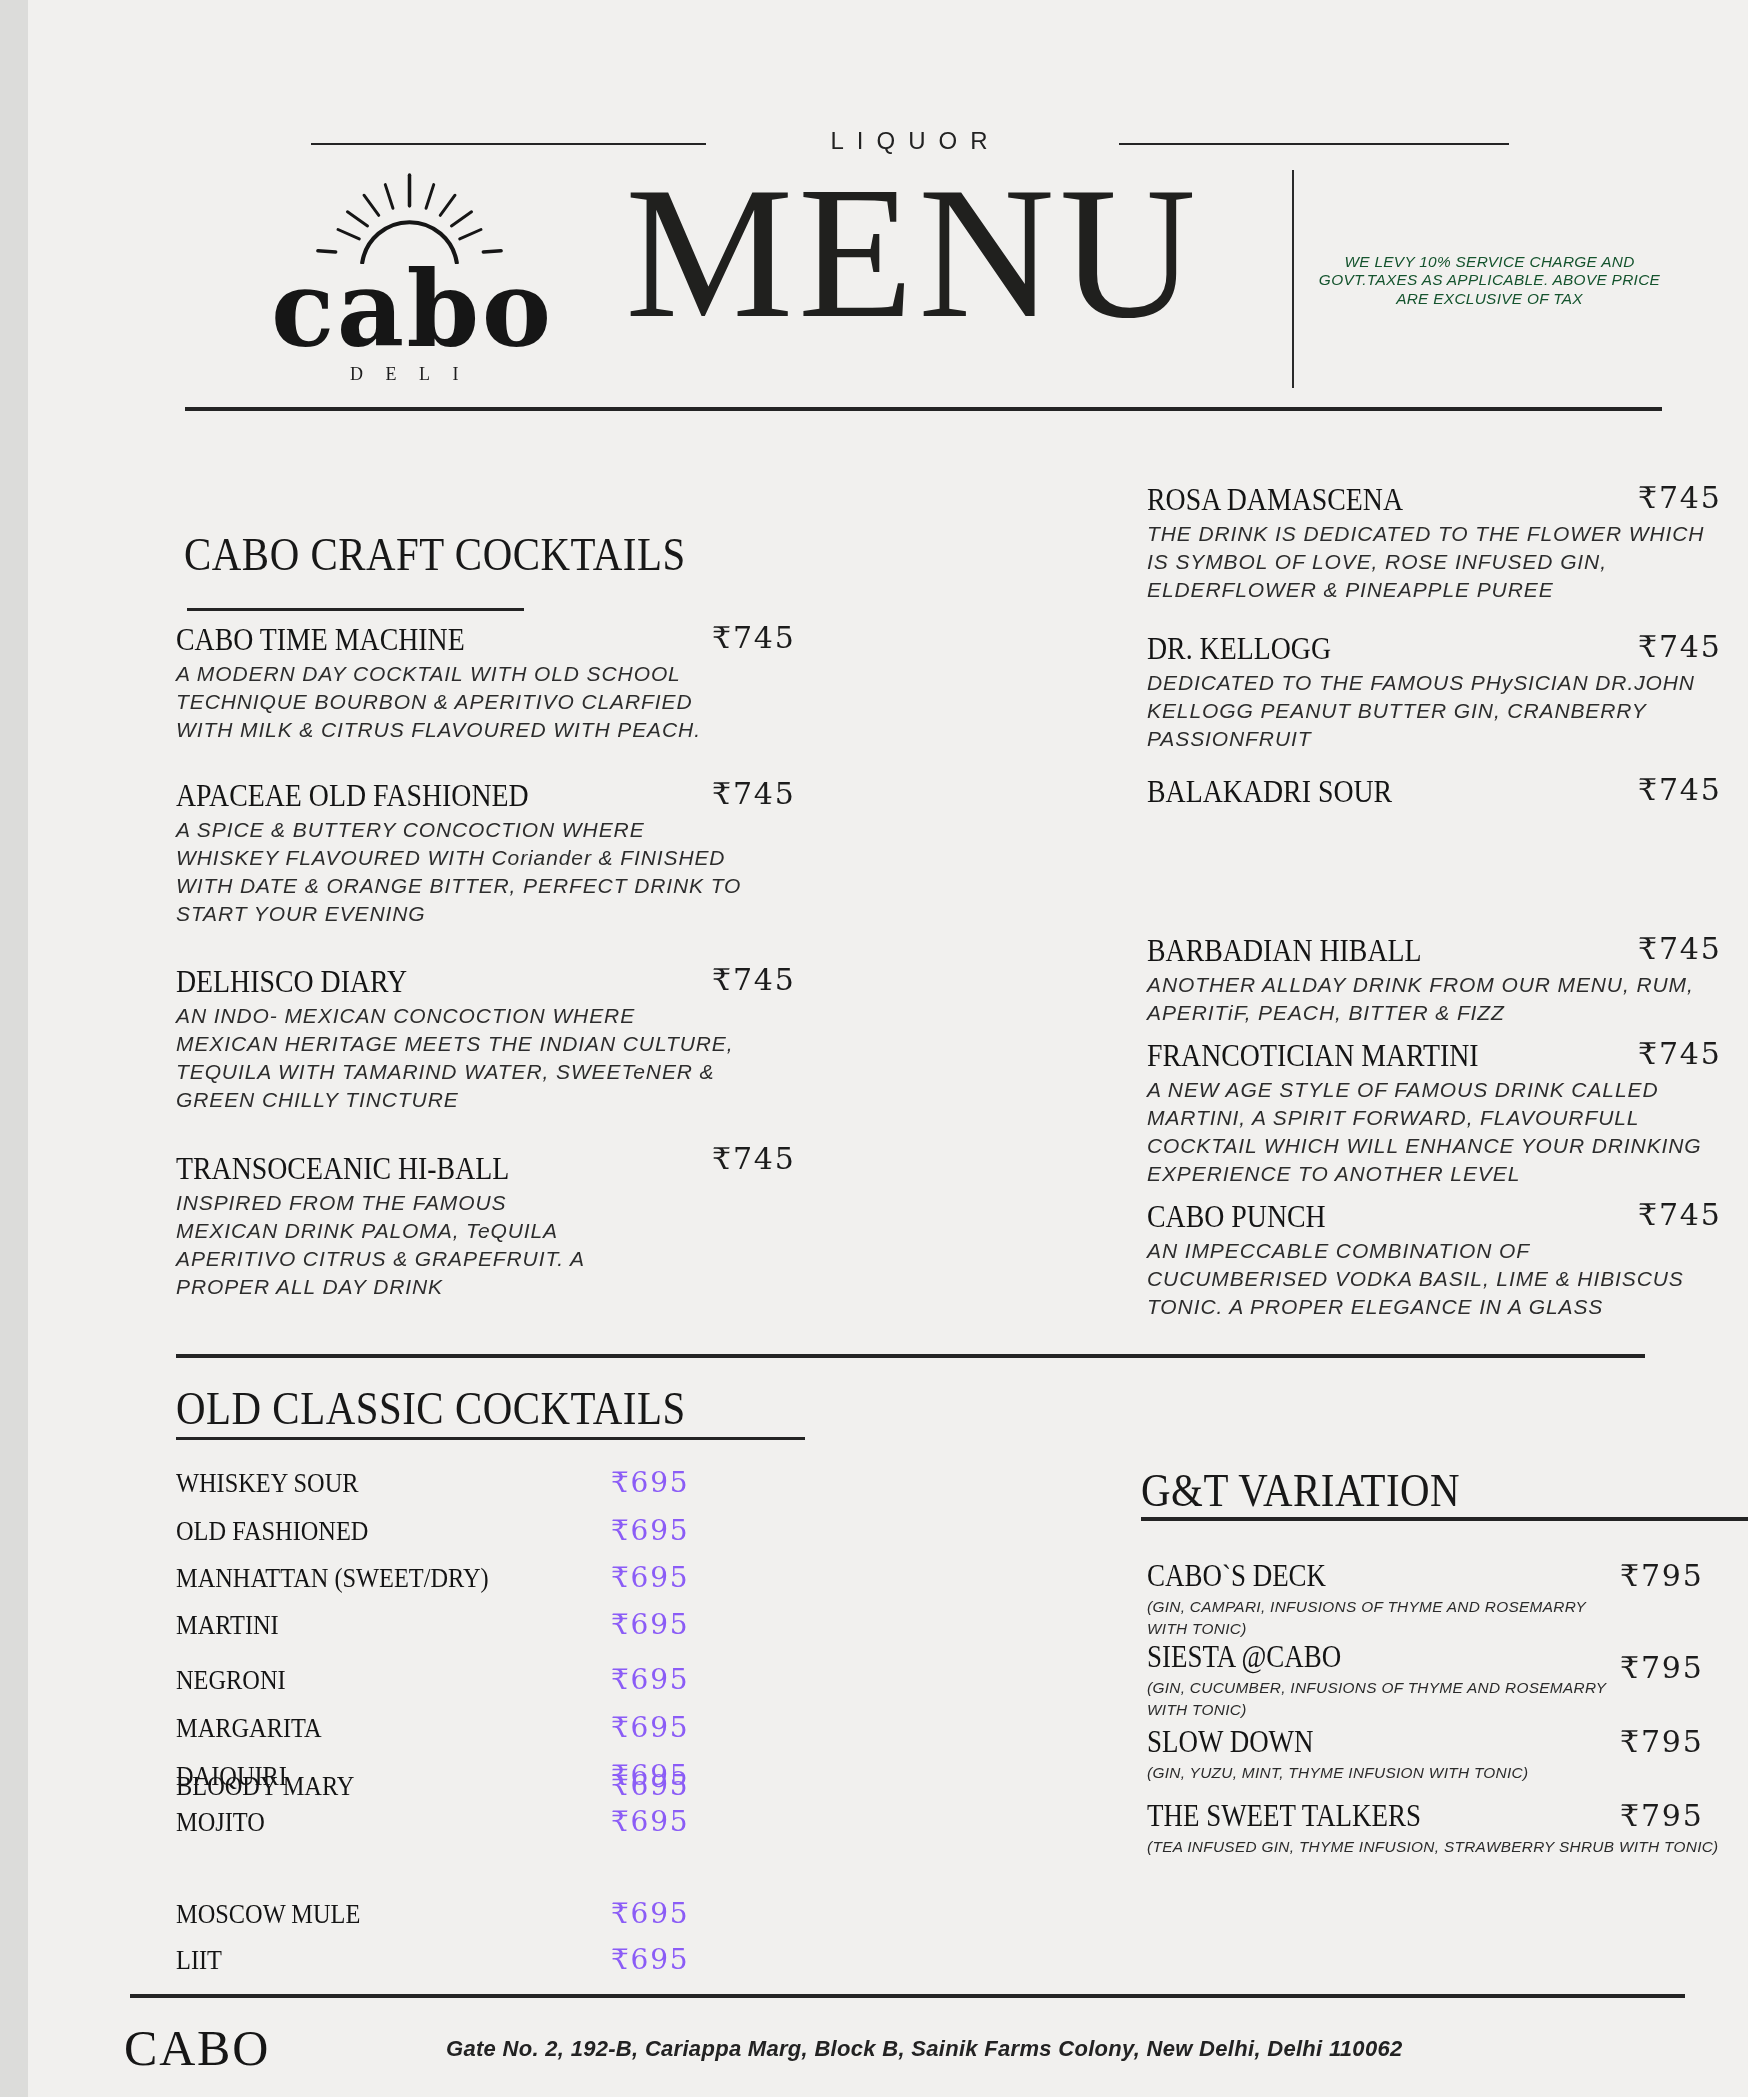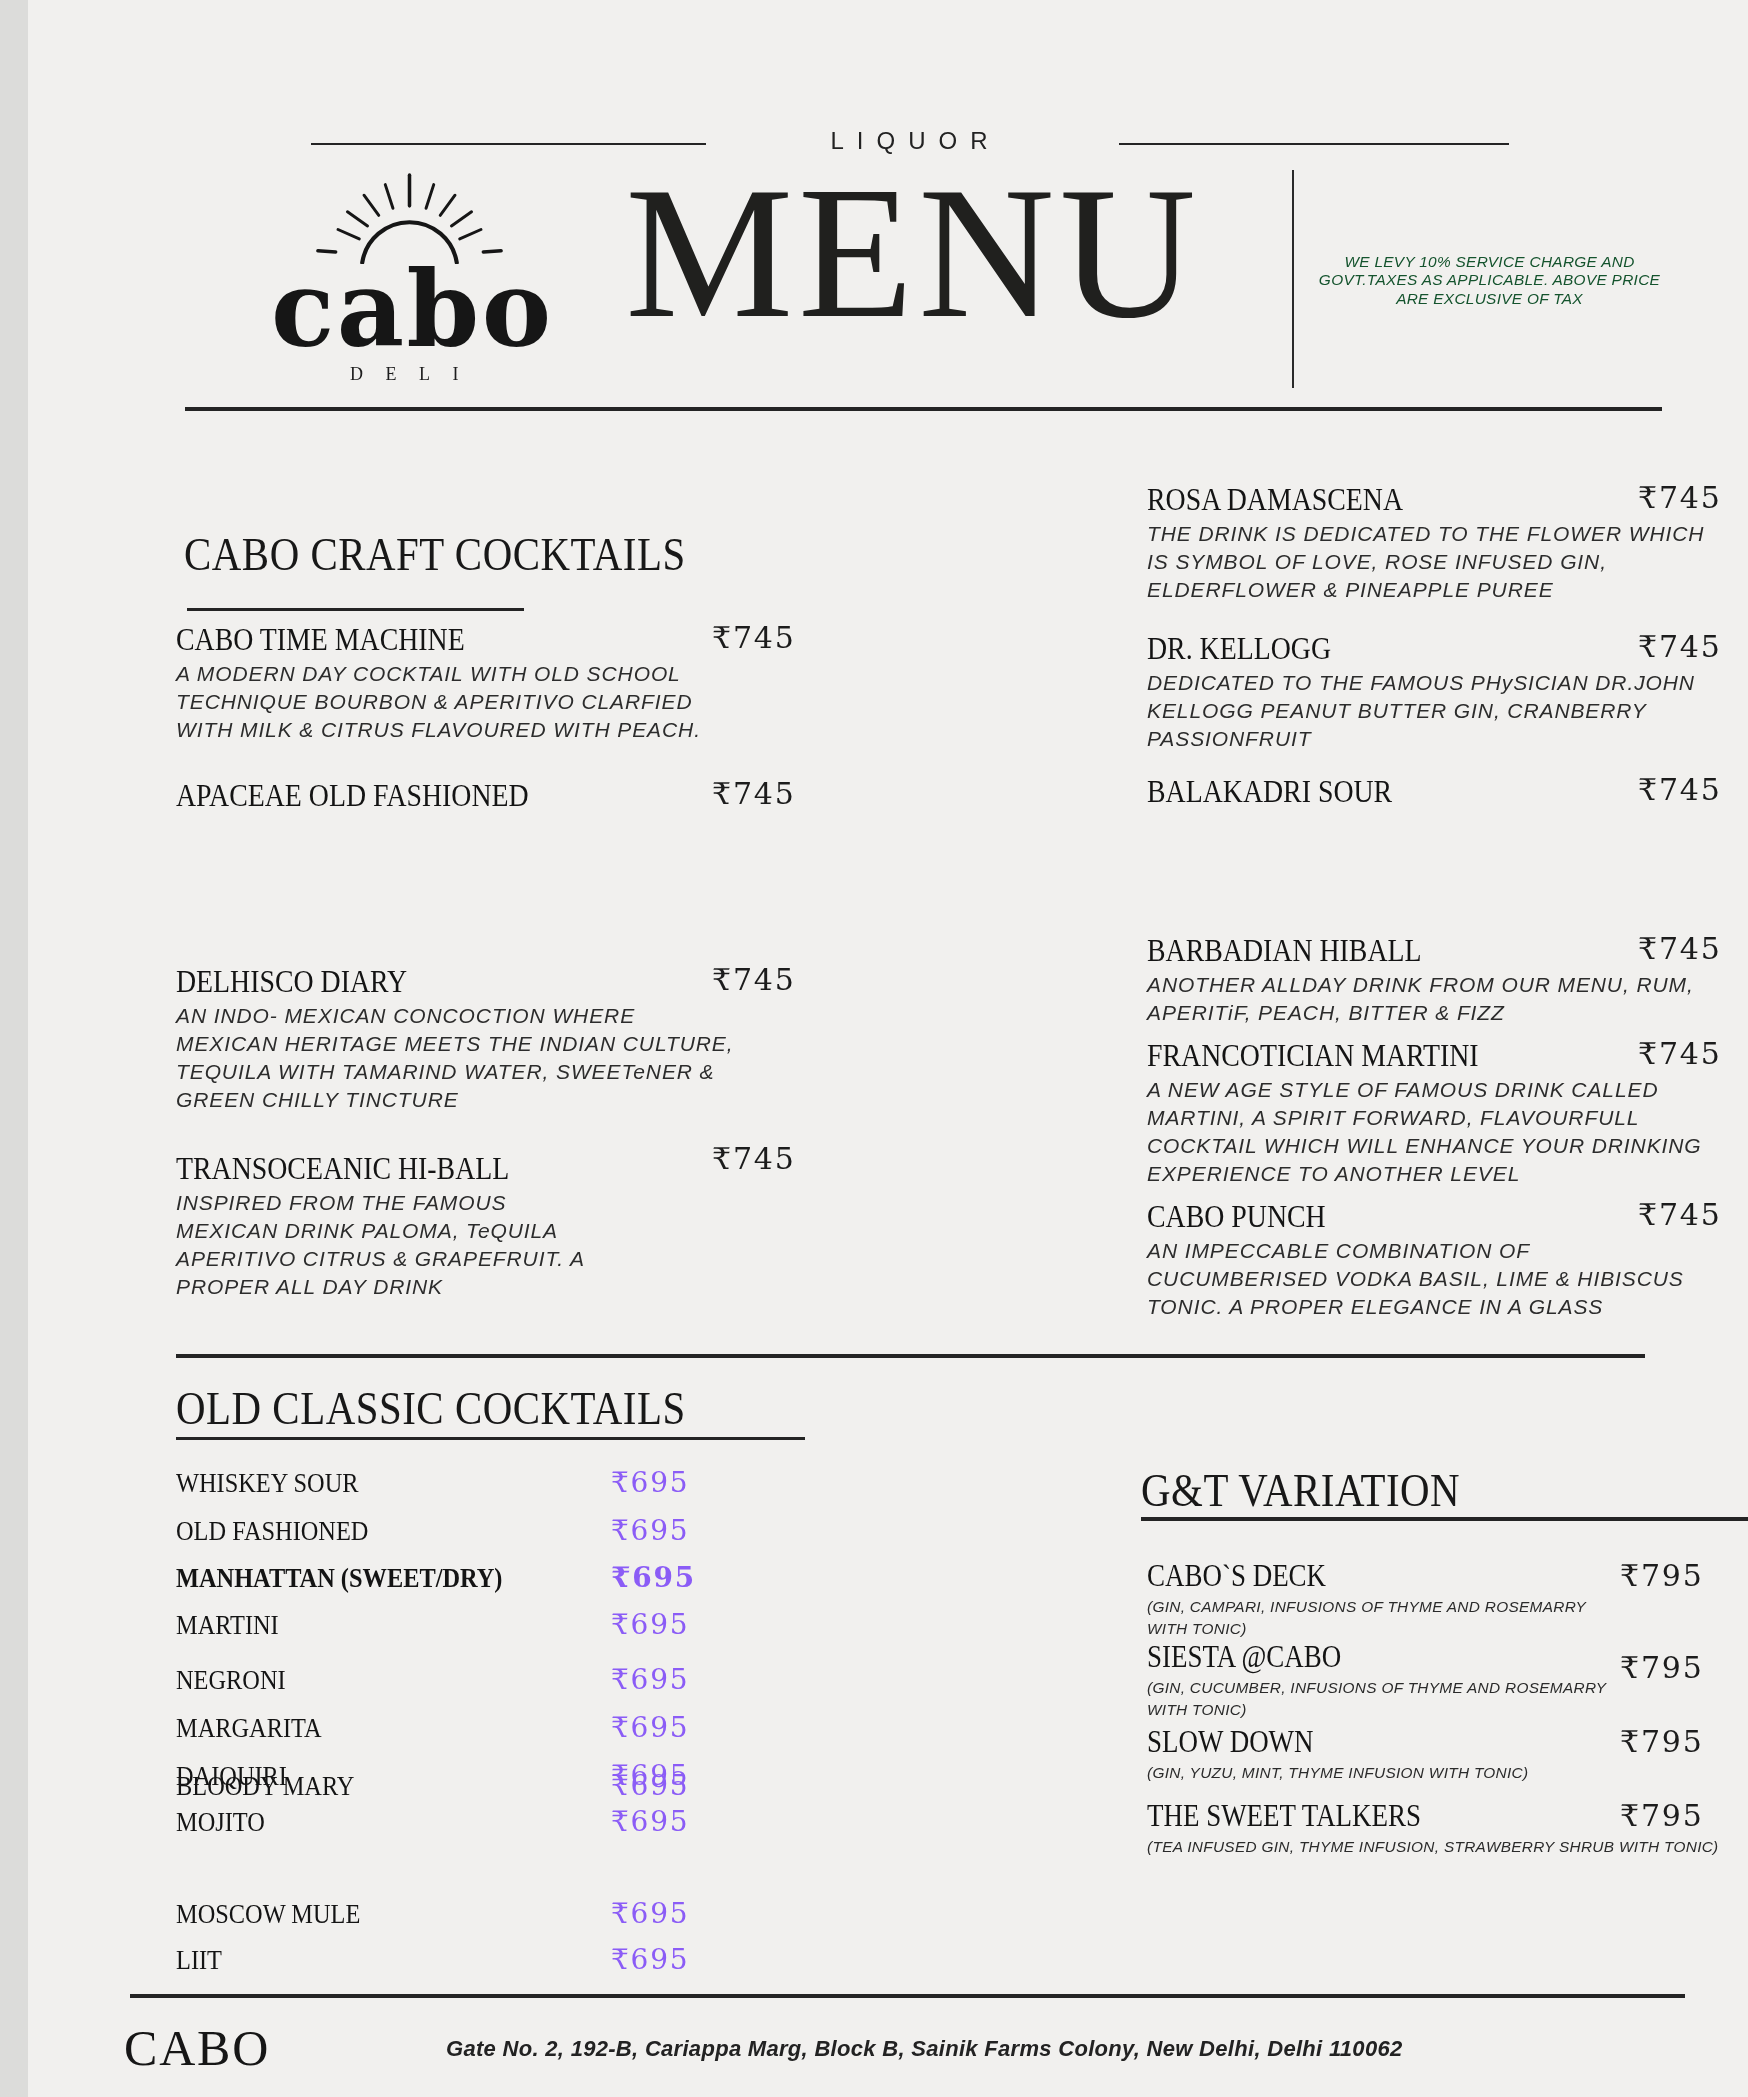--- a/index.html
+++ b/index.html
@@ -148,20 +148,24 @@
     <div class="idesc">A MODERN DAY COCKTAIL WITH OLD SCHOOL
 TECHNIQUE BOURBON &amp; APERITIVO CLARFIED
 WITH MILK &amp; CITRUS FLAVOURED WITH PEACH.</div>
   </div>
 
   <div class="citem" style="left:148px;top:775px;width:598px;">
     <div class="irow">
       <span class="iname">APACEAE OLD FASHIONED</span>
       <span class="iprice pl">₹745</span>
     </div>
+    <div class="idesc">A SPICE &amp; BUTTERY CONCOCTION WHERE
+WHISKEY FLAVOURED WITH Coriander &amp; FINISHED
+WITH DATE &amp; ORANGE BITTER, PERFECT DRINK TO
+START YOUR EVENING</div>
   </div>
 
   <div class="citem" style="left:148px;top:961px;width:598px;">
     <div class="irow">
       <span class="iname">DELHISCO DIARY</span>
       <span class="iprice pl">₹745</span>
     </div>
     <div class="idesc">AN INDO- MEXICAN CONCOCTION WHERE
 MEXICAN HERITAGE MEETS THE INDIAN CULTURE,
 TEQUILA WITH TAMARIND WATER, SWEETeNER &amp;
@@ -242,21 +246,21 @@
   <div class="hline" style="left:148px;top:1437px;width:629px;height:3px;"></div>
 
   <div class="lrow" style="top:1465px;">
     <span class="lname">WHISKEY SOUR</span>
     <span class="lprice">₹695</span>
   </div>
   <div class="lrow" style="top:1513px;">
     <span class="lname">OLD FASHIONED</span>
     <span class="lprice">₹695</span>
   </div>
-  <div class="lrow" style="top:1560px;font-weight:bold;">
+  <div class="lrow" style="top:1560px;">
     <span class="lname">MANHATTAN (SWEET/DRY)</span>
     <span class="lprice">₹695</span>
   </div>
   <div class="lrow" style="top:1607px;">
     <span class="lname">MARTINI</span>
     <span class="lprice">₹695</span>
   </div>
   <div class="lrow" style="top:1662px;">
     <span class="lname">NEGRONI</span>
     <span class="lprice">₹695</span>

